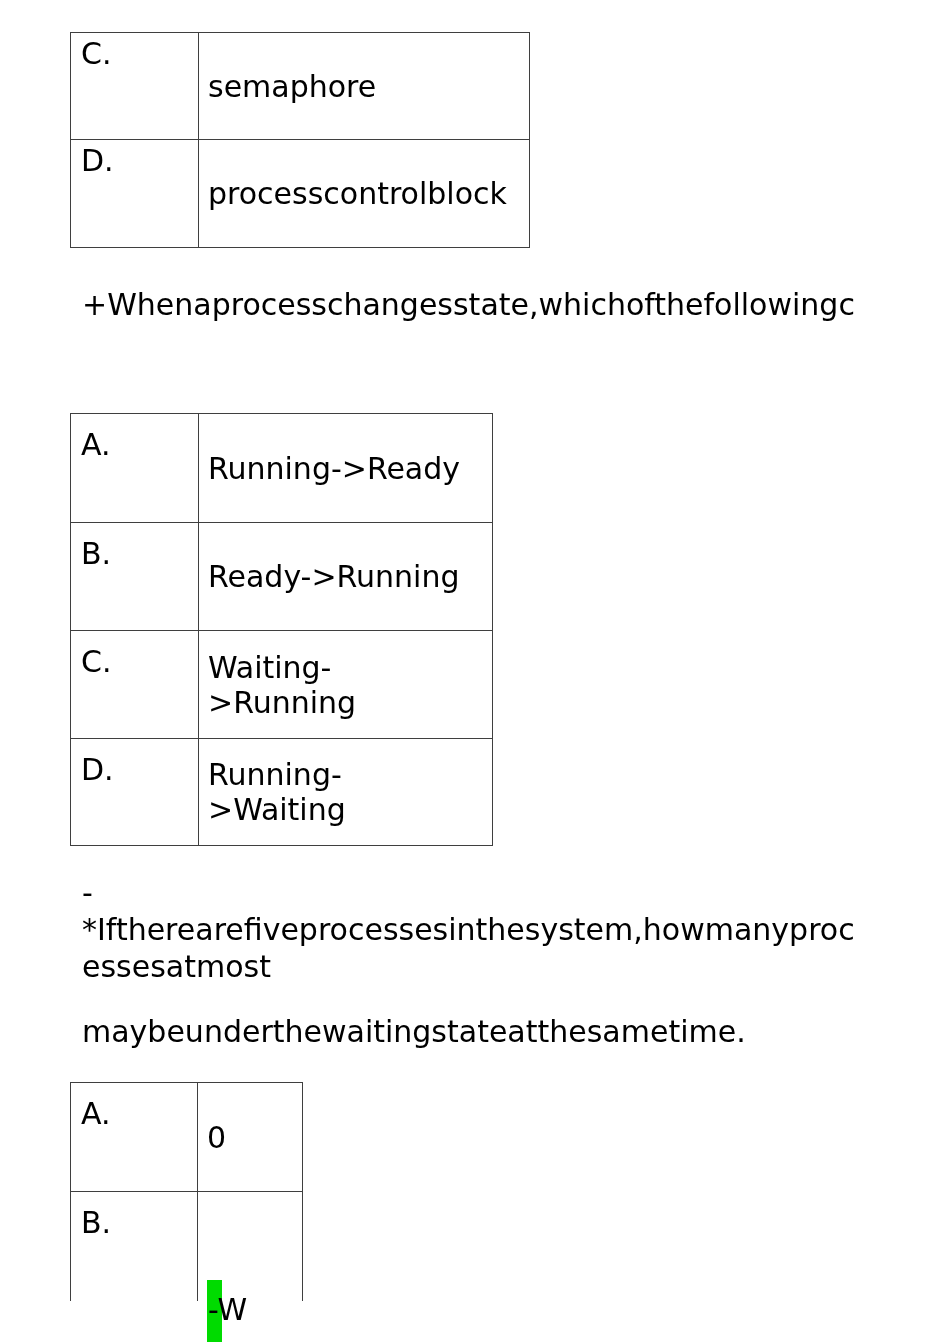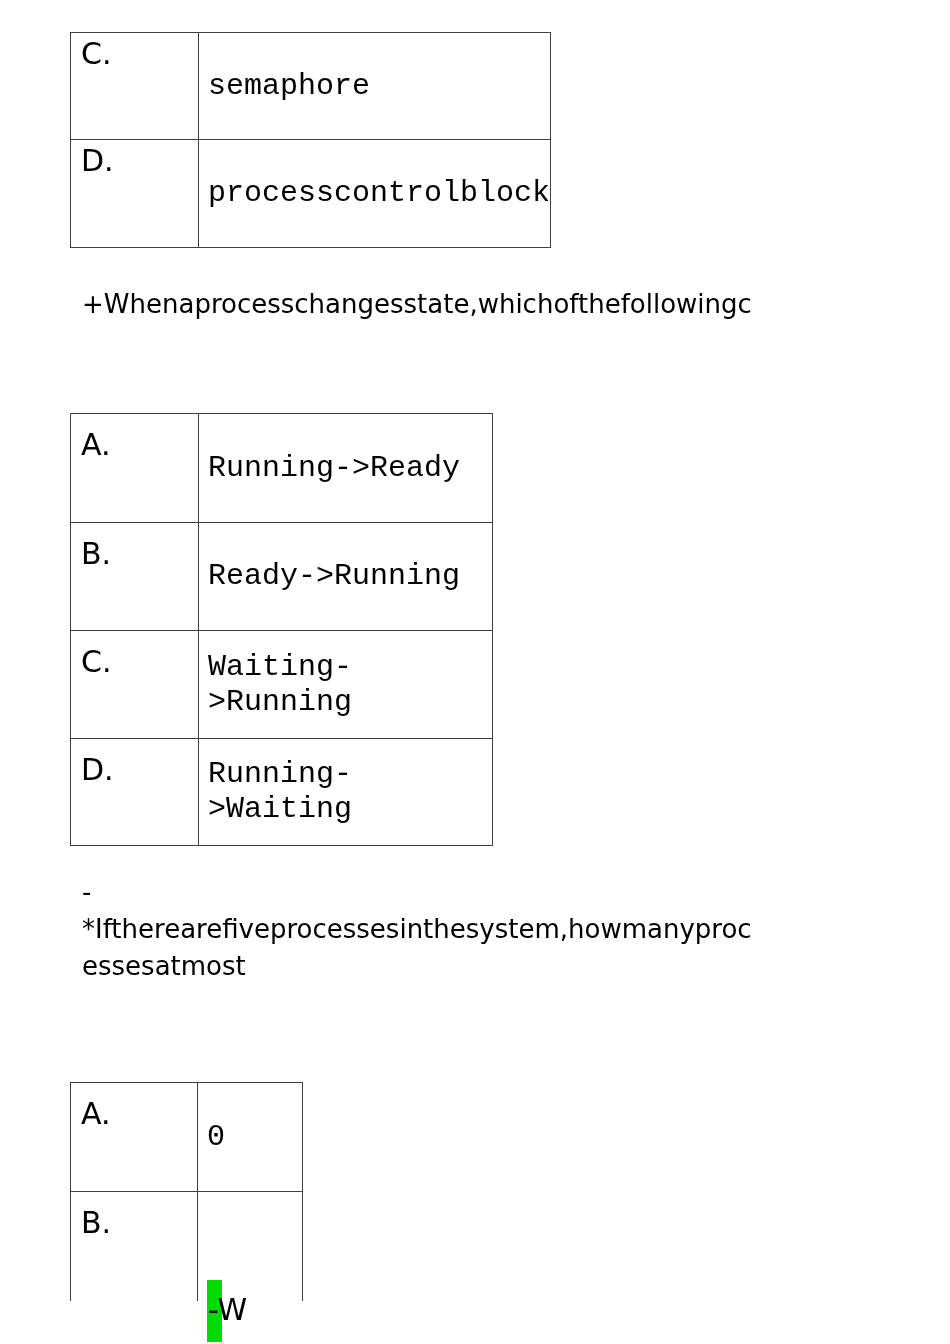--- a/index.html
+++ b/index.html
@@ -29,21 +29,20 @@
   }
   td.lab {
     vertical-align: top;
     padding: 13px 0 0 10px;
   }
   td.val {
     vertical-align: middle;
     padding: 0 0 0 9px;
     white-space: pre;
     line-height: 35px;
-    font-family: Liberation Mono, monospace;
   }
   .t1 { left: 70px; top: 32px; }
   .t1 td.lab { width: 117px; padding-top: 3px; }
   .t1 td.val { width: 321px; }
 
   .t2 { left: 70px; top: 413px; }
   .t2 td.lab { width: 117px; }
   .t2 td.val { width: 284px; }
 
   .t3wrap {
@@ -52,21 +51,21 @@
     top: 1082px;
     width: 240px;
     height: 219px;
     overflow: hidden;
   }
   .t3 td.lab { width: 116px; }
   .t3 td.val { width: 95px; }
 
   .line {
     position: absolute;
-    font-size: 26px;
+    font-size: 30px;
     line-height: 37px;
     white-space: pre;
     color: #000000;
   }
   .q1-line1 { left: 82px; top: 286px; }
   .q1-line2 { left: 82px; top: 348px; }
   .q2-para1 { left: 82px; top: 874px; }
   .q2-para2 { left: 82px; top: 1013px; }
 
   .caret {
@@ -128,20 +127,21 @@
       <td class="lab">D.</td>
       <td class="val">Running-
 &gt;Waiting</td>
     </tr>
   </tbody>
     </table>
 
   <div class="line q2-para1">-
 *Iftherearefiveprocessesinthesystem,howmanyproc
 essesatmost</div>
+  <div class="line q2-para2">maybeunderthewaitingstateatthesametime.</div>
 
   <div class="t3wrap">
     <table class="t t3">
       <tbody>
           <tr style="height:109px">
         <td class="lab">A.</td>
         <td class="val">0</td>
       </tr>
       <tr style="height:115px">
         <td class="lab">B.</td>

